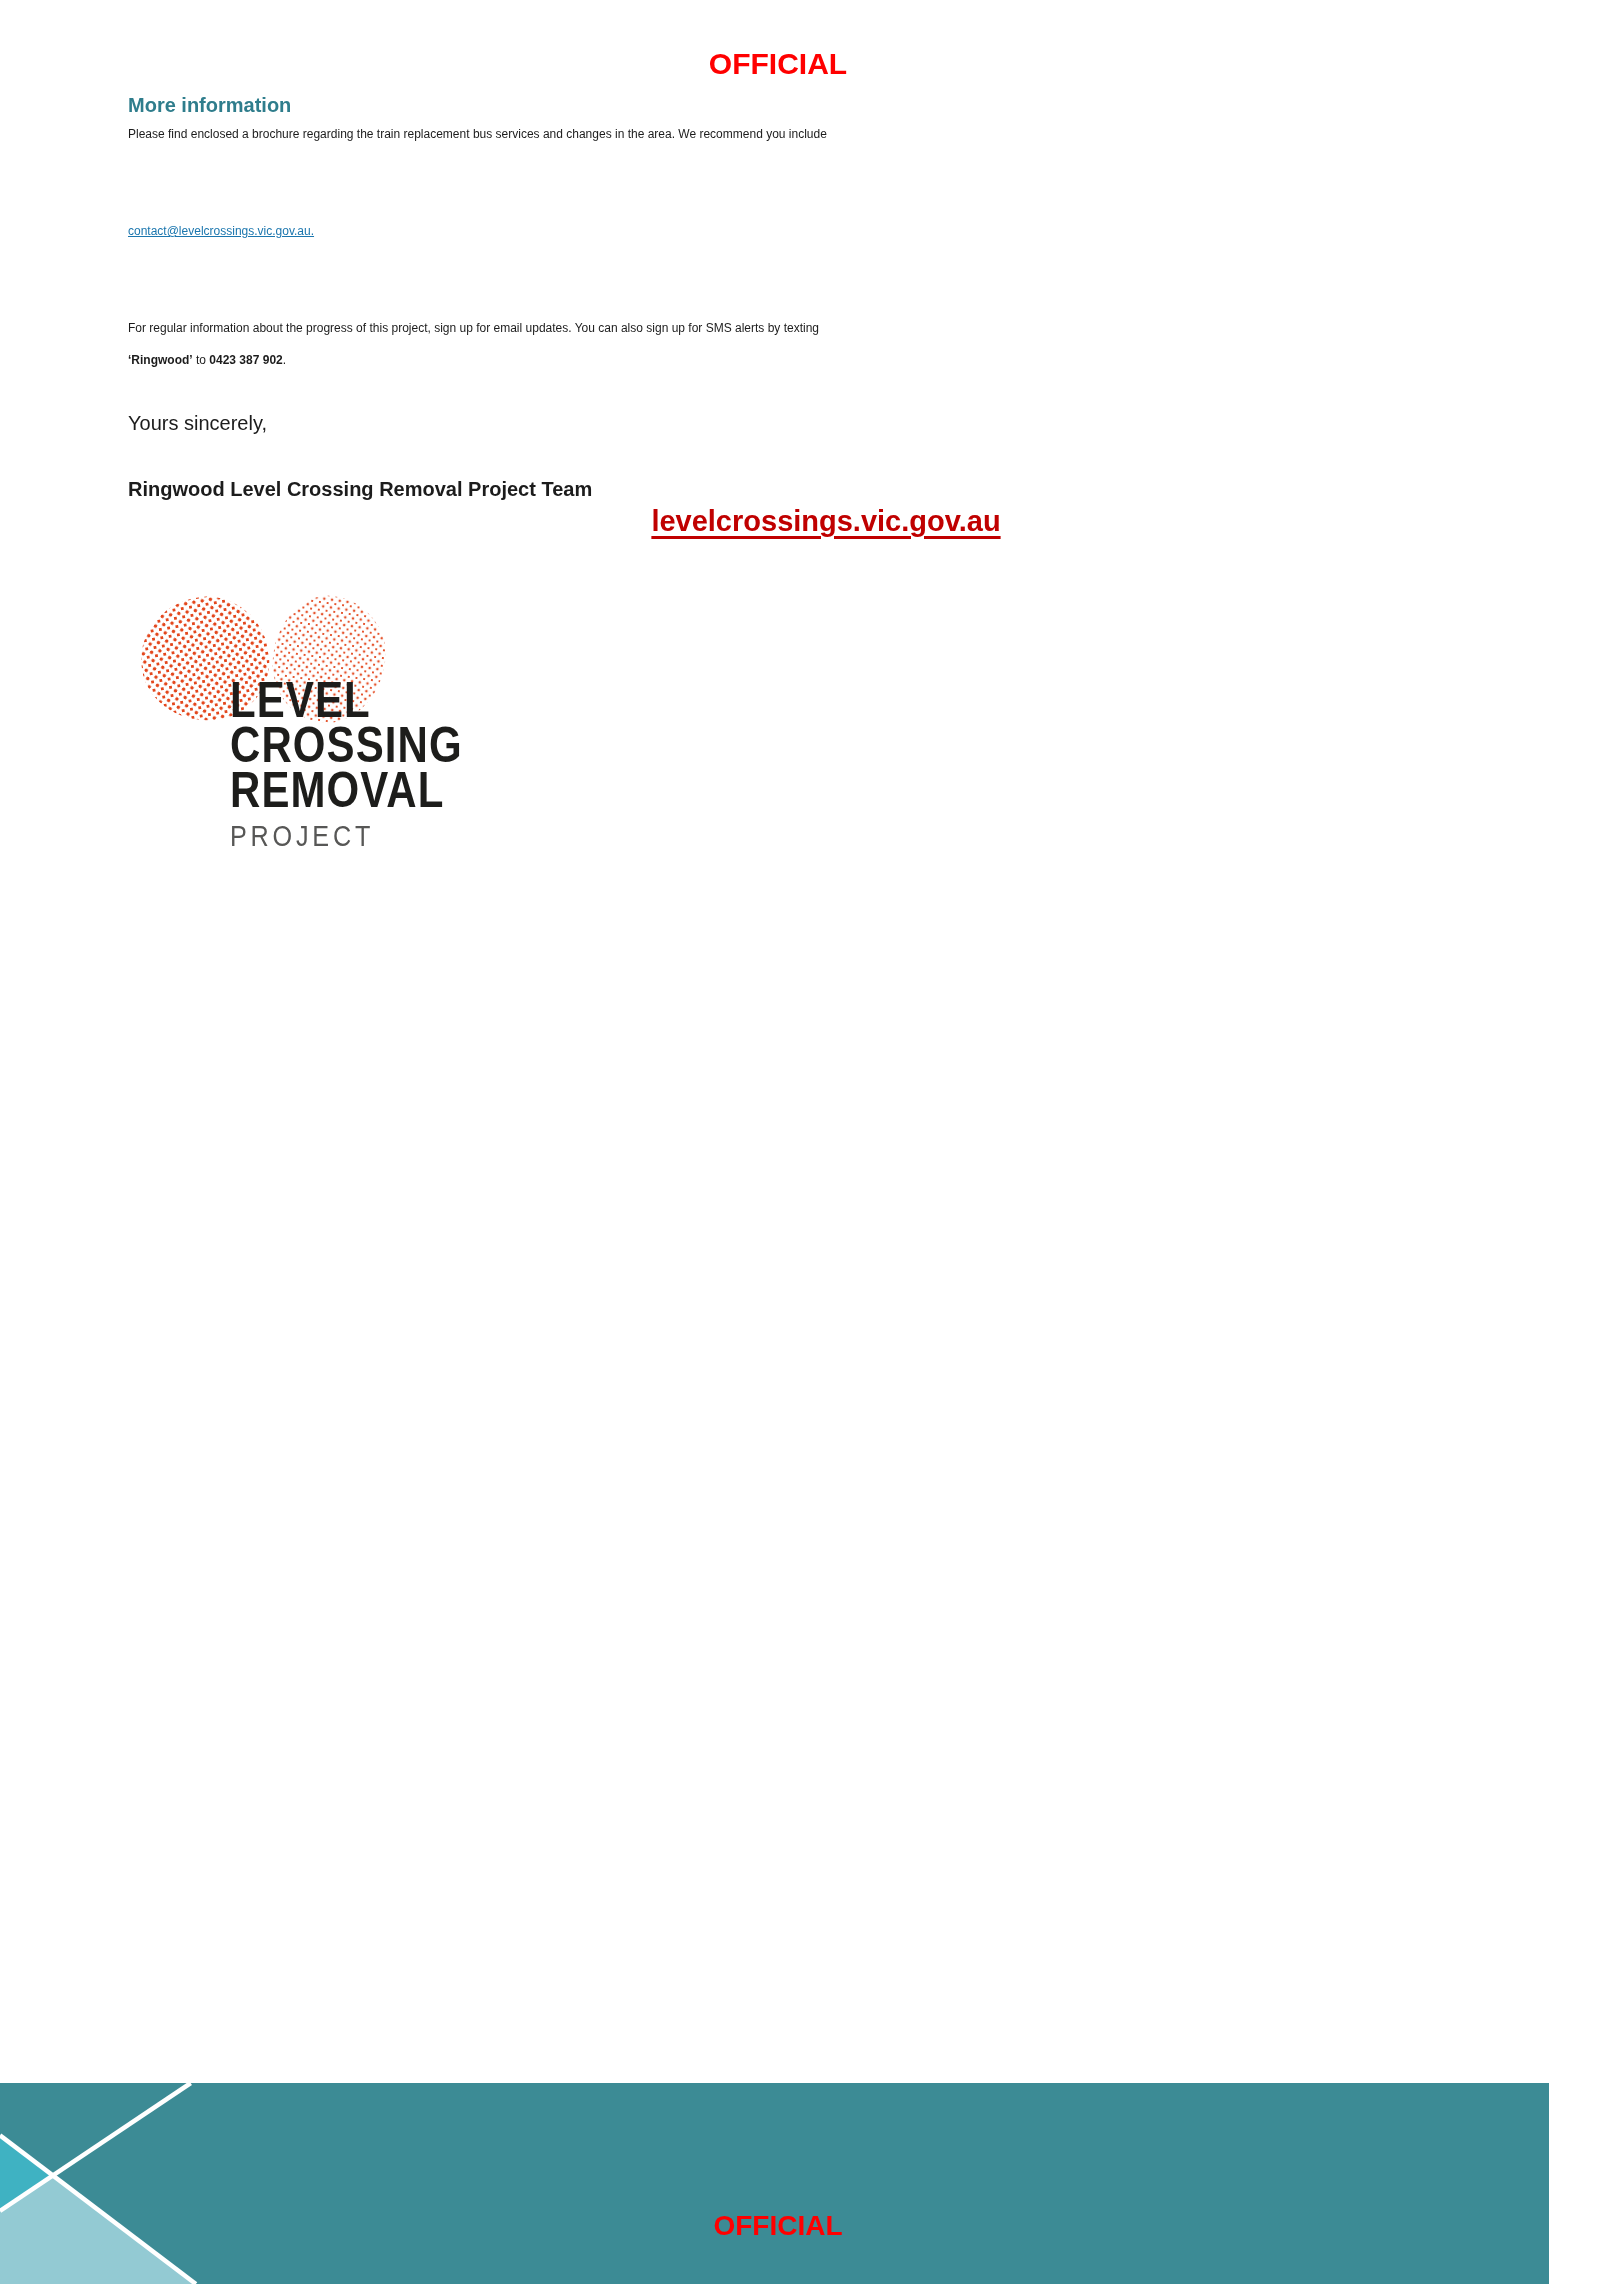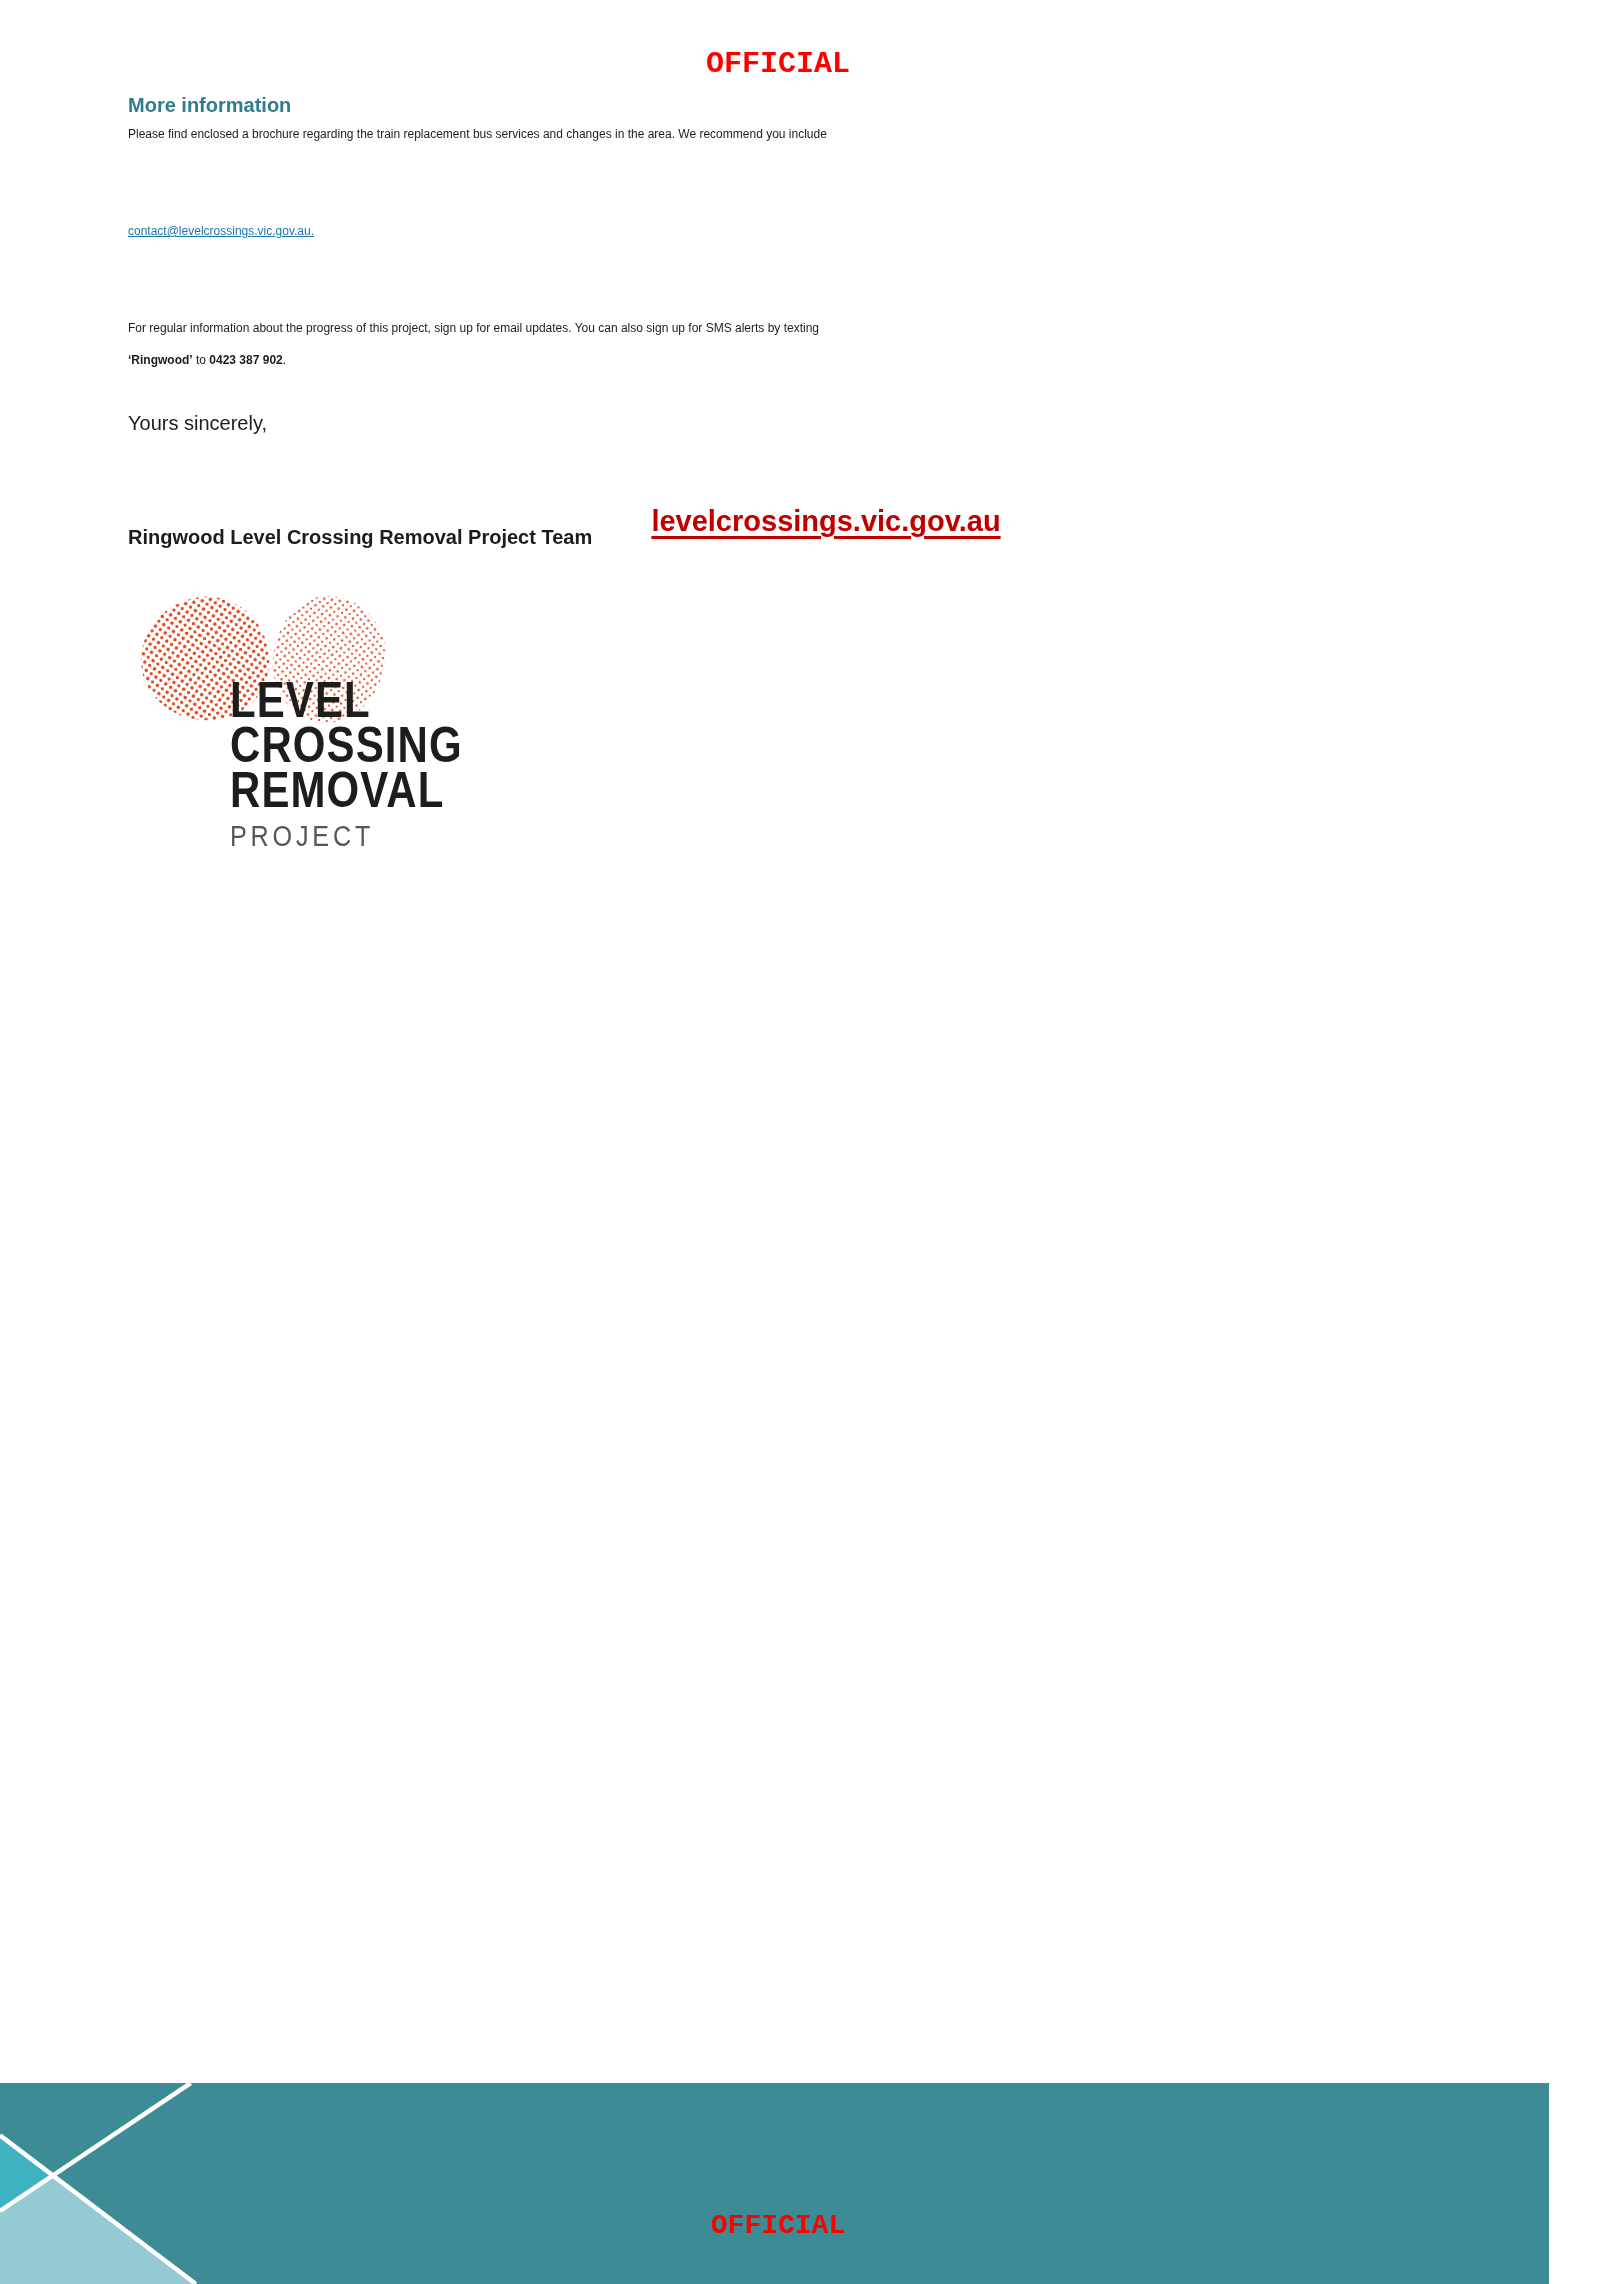--- a/index.html
+++ b/index.html
@@ -24,21 +24,20 @@
     font-family:"Liberation Sans", sans-serif;
     color:var(--body_ink);
     overflow:hidden;
   }
   .official{
     position:absolute;left:0;width:1556px;
     text-align:center;
     color:var(--official_red);
     font-size:30px;font-weight:600;line-height:1;
     letter-spacing:0px;
-    font-family:Liberation Mono, monospace;
   }
   .official.top{top:49px;}
   .official.bottom{top:2212px;font-size:28px;}
   .block{position:absolute;left:128px;width:1396px;}
   .line{white-space:nowrap;font-size:12px;line-height:32px;color:var(--body_ink);}
   .heading{font-size:20px;font-weight:700;color:var(--heading_teal);line-height:26px;}
   .b{font-weight:700;}
   .link{color:var(--link_blue);text-decoration:underline;cursor:pointer;}
   .signoff-line{font-size:20px;line-height:32px;}
   .team-line{font-size:20px;font-weight:700;line-height:30px;}
@@ -113,21 +112,21 @@
 
   <div class="block" style="top:312px;">
     <div class="line"><span>For regular information about the progress of this project, sign up for email updates. You can also sign up for SMS alerts by texting</span></div>
     <div class="line"><span class="b">‘Ringwood’</span><span> to </span><span class="b">0423 387 902</span><span>.</span></div>
   </div>
 
   <div class="block" style="top:407px;">
     <div class="signoff-line">Yours sincerely,</div>
   </div>
 
-  <div class="block" style="top:474px;margin-top:48px;">
+  <div class="block" style="top:474px;">
     <div class="team-line">Ringwood Level Crossing Removal Project Team</div>
   </div>
 
   <div class="block" style="top:506px;text-align:center;">
     <span class="website-link">levelcrossings.vic.gov.au</span>
   </div>
 
   <div class="logo">
     <div class="blob blob1"></div>
     <div class="blob blob2"></div>

